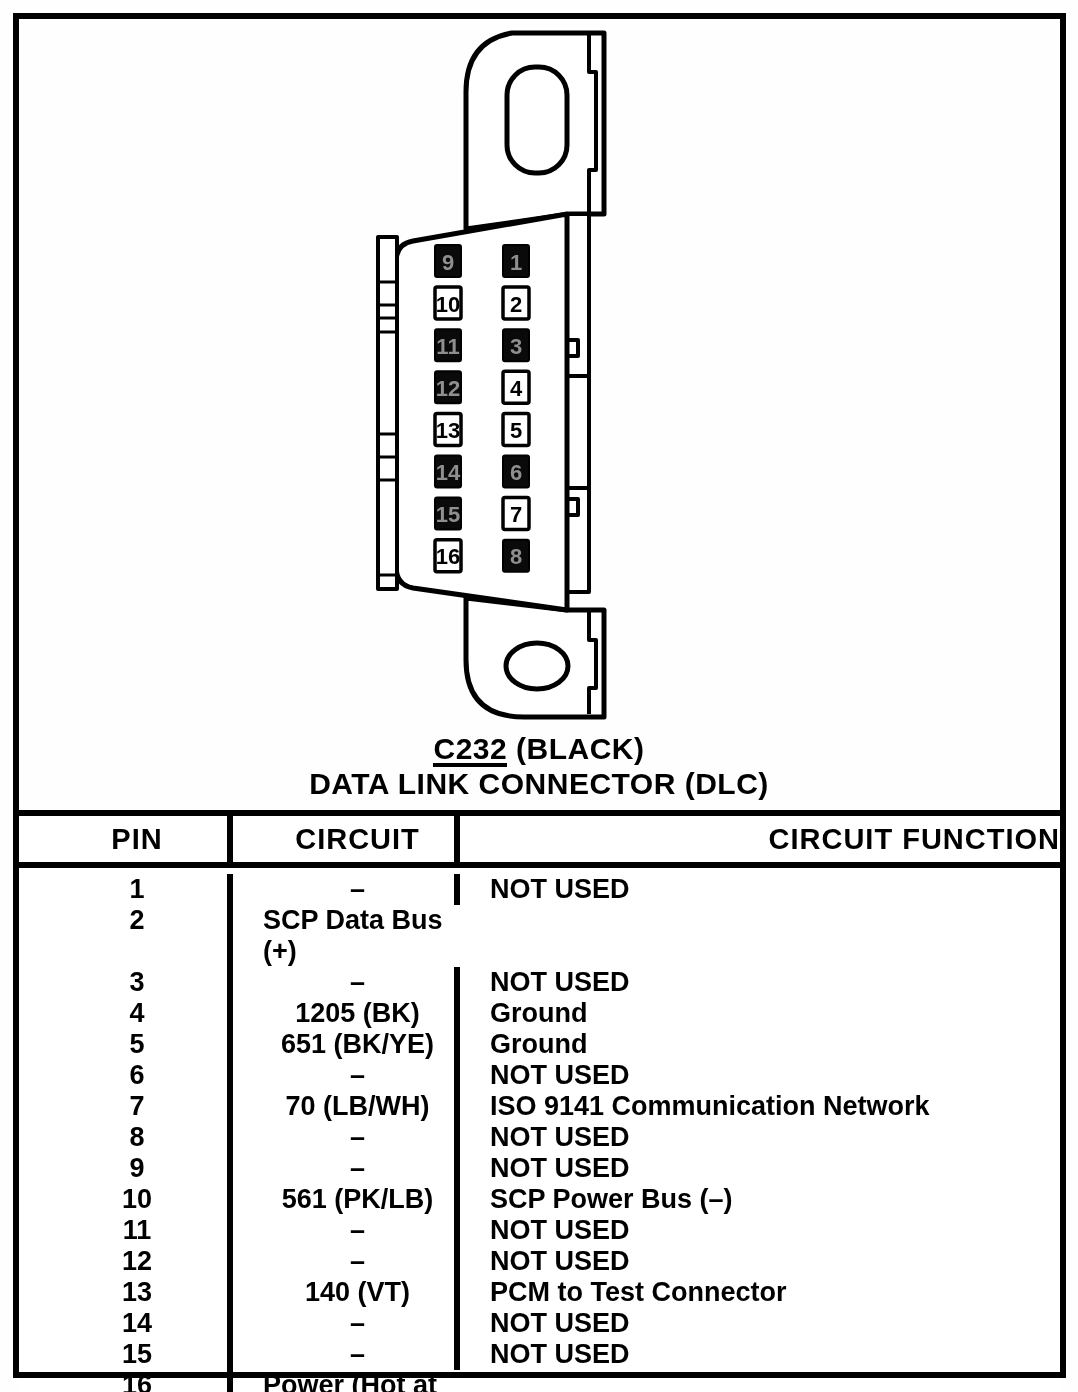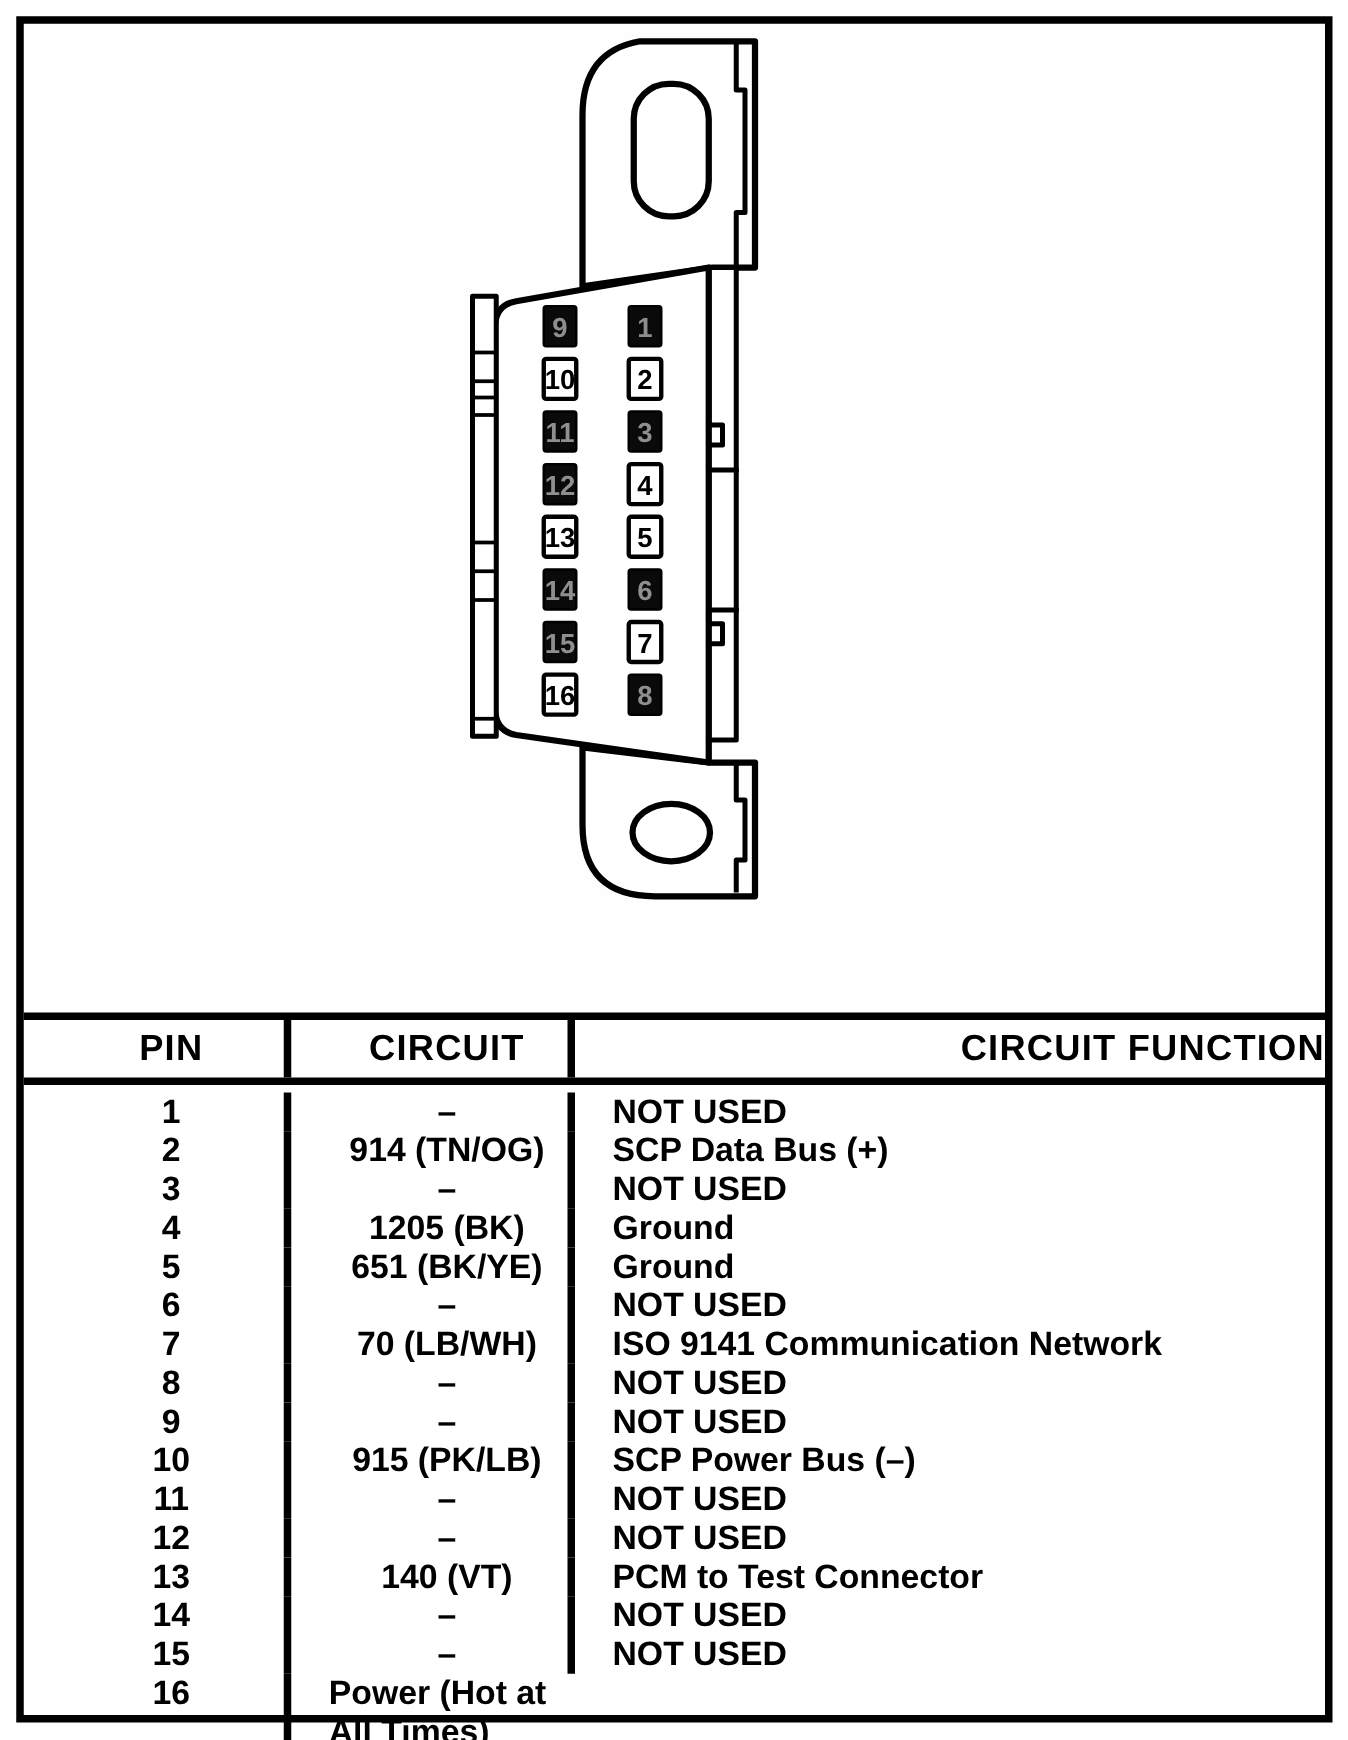--- a/index.html
+++ b/index.html
@@ -133,37 +133,40 @@
         <text x="516" y="437.9" text-anchor="middle" font-family="&quot;Liberation Sans&quot;, sans-serif" font-size="22" font-weight="bold" fill="#000000">5</text>
         <rect x="503" y="455.5" width="26" height="32" rx="2" fill="#0a0a0a" stroke="#000000" stroke-width="2"></rect>
         <text x="516" y="480" text-anchor="middle" font-family="&quot;Liberation Sans&quot;, sans-serif" font-size="22" font-weight="bold" fill="#8f8f8f">6</text>
         <rect x="503" y="497.6" width="26" height="32" rx="2" fill="#ffffff" stroke="#000000" stroke-width="3.5"></rect>
         <text x="516" y="522.1" text-anchor="middle" font-family="&quot;Liberation Sans&quot;, sans-serif" font-size="22" font-weight="bold" fill="#000000">7</text>
         <rect x="503" y="539.7" width="26" height="32" rx="2" fill="#0a0a0a" stroke="#000000" stroke-width="2"></rect>
         <text x="516" y="564.2" text-anchor="middle" font-family="&quot;Liberation Sans&quot;, sans-serif" font-size="22" font-weight="bold" fill="#8f8f8f">8</text>
       </g>
   </svg>
 
+  <div class="caption">
+    <div><span class="underlined">C232</span>&nbsp;<span>(BLACK)</span></div>
+    <div>DATA LINK CONNECTOR (DLC)</div>
+  </div>
 
   <div class="dlc-table">
     <div class="thead">
       <div class="th c1">PIN</div>
       <div class="th c2">CIRCUIT</div>
       <div class="th c3">CIRCUIT FUNCTION</div>
     </div>
     <div class="tbody">
   <div class="tr">
     <div class="td c1">1</div>
     <div class="td c2">–</div>
     <div class="td c3">NOT USED</div>
   </div>
 
   <div class="tr">
     <div class="td c1">2</div>
-    <div class="td c2">914 (TN/OG)</div>
     <div class="td c3">SCP Data Bus (+)</div>
   </div>
 
   <div class="tr">
     <div class="td c1">3</div>
     <div class="td c2">–</div>
     <div class="td c3">NOT USED</div>
   </div>
 
   <div class="tr">
@@ -197,21 +200,21 @@
   </div>
 
   <div class="tr">
     <div class="td c1">9</div>
     <div class="td c2">–</div>
     <div class="td c3">NOT USED</div>
   </div>
 
   <div class="tr">
     <div class="td c1">10</div>
-    <div class="td c2">915 (PK/LB)</div>
+    <div class="td c2">561 (PK/LB)</div>
     <div class="td c3">SCP Power Bus (–)</div>
   </div>
 
   <div class="tr">
     <div class="td c1">11</div>
     <div class="td c2">–</div>
     <div class="td c3">NOT USED</div>
   </div>
 
   <div class="tr">

